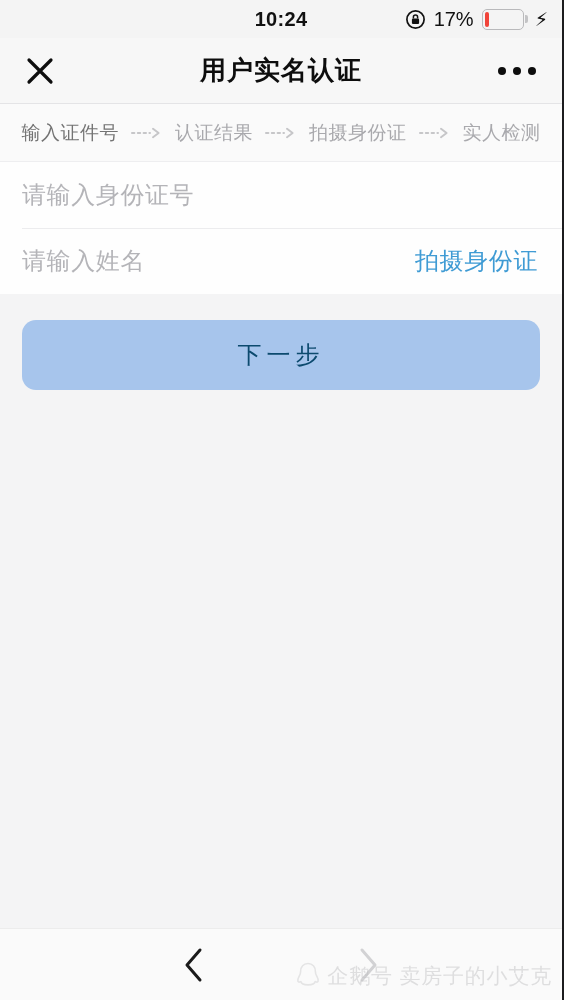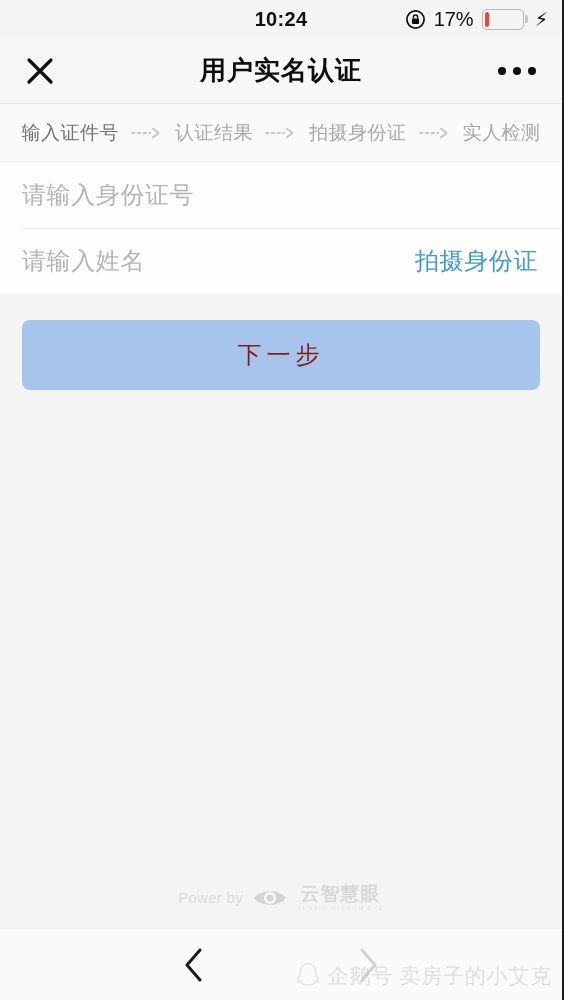--- a/index.html
+++ b/index.html
@@ -109,23 +109,23 @@
   .field input::placeholder { color:#b4b4b8; }
   .shoot-link {
     font-size:24px; color:#3f9bd4; letter-spacing:.6px;
     white-space:nowrap; cursor:pointer; margin-left:14px;
   }
 
   
   .btn-wrap { padding:26px 22px 0 22px; }
   .next-btn {
     width:100%; height:70px;
-    background:#a7c5ec; border:none; border-radius:8px;
+    background:#a7c5ec; border:none; border-radius:14px;
     font-family:inherit;
-    font-size:24px; color:#7f1d1d; letter-spacing:5px;
+    font-size:24px; color:#0c4a6e; letter-spacing:5px;
     cursor:pointer;
   }
 
   
   .brand {
     position:absolute; left:0; right:0; top:884px;
     display:flex; align-items:center; justify-content:center; gap:10px;
     opacity:.42;
   }
   .brand-txt { font-size:15px; color:#b6b6b8; letter-spacing:.3px; }
@@ -226,34 +226,20 @@
     <div class="field">
       <input type="text" placeholder="请输入姓名" style="">
       <span class="shoot-link">拍摄身份证</span>
     </div>
   </div>
 
   <div class="btn-wrap">
     <button class="next-btn">下一步</button>
   </div>
 
-  <div class="brand">
-    <span class="brand-txt">Power by</span>
-    <span style="line-height:0;">
-      <svg width="34" height="24" viewBox="0 0 34 24">
-        <path d="M1 12 C7 3, 27 3, 33 12 C27 21, 7 21, 1 12 Z" fill="#a9a9ac"></path>
-        <circle cx="17" cy="12" r="6" fill="#ffffff"></circle>
-        <circle cx="17" cy="12" r="3.4" fill="#a9a9ac"></circle>
-      </svg>
-    </span>
-    <span class="brand-name">
-      <span class="brand-cn">云智慧眼</span>
-      <span class="brand-en">YUNZHI WISDOM EYE</span>
-    </span>
-  </div>
 
   <div class="bottombar">
     <span class="chev">
       <svg width="24" height="36" viewBox="0 0 24 36">
         <path d="M18 3 L5 18 L18 33" fill="none" stroke="#1b1b1b" stroke-width="3" stroke-linecap="round" stroke-linejoin="round"></path>
       </svg>
     </span>
     <span class="chev">
       <svg width="24" height="36" viewBox="0 0 24 36">
         <path d="M6 3 L19 18 L6 33" fill="none" stroke="#d2d2d4" stroke-width="3" stroke-linecap="round" stroke-linejoin="round"></path>

